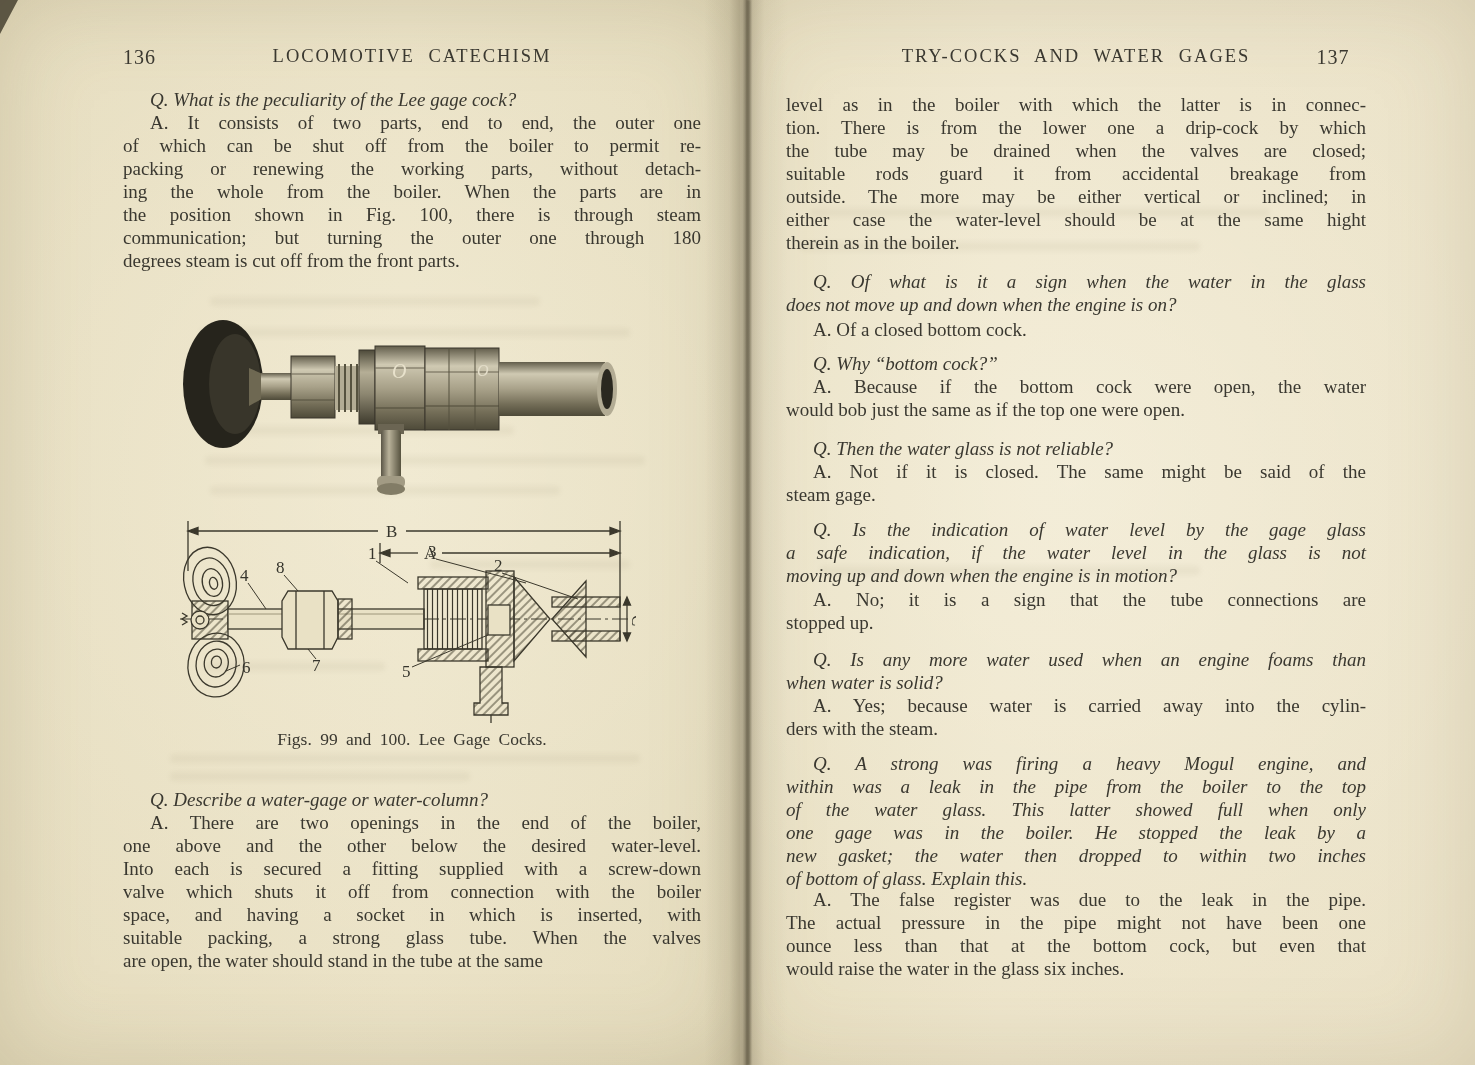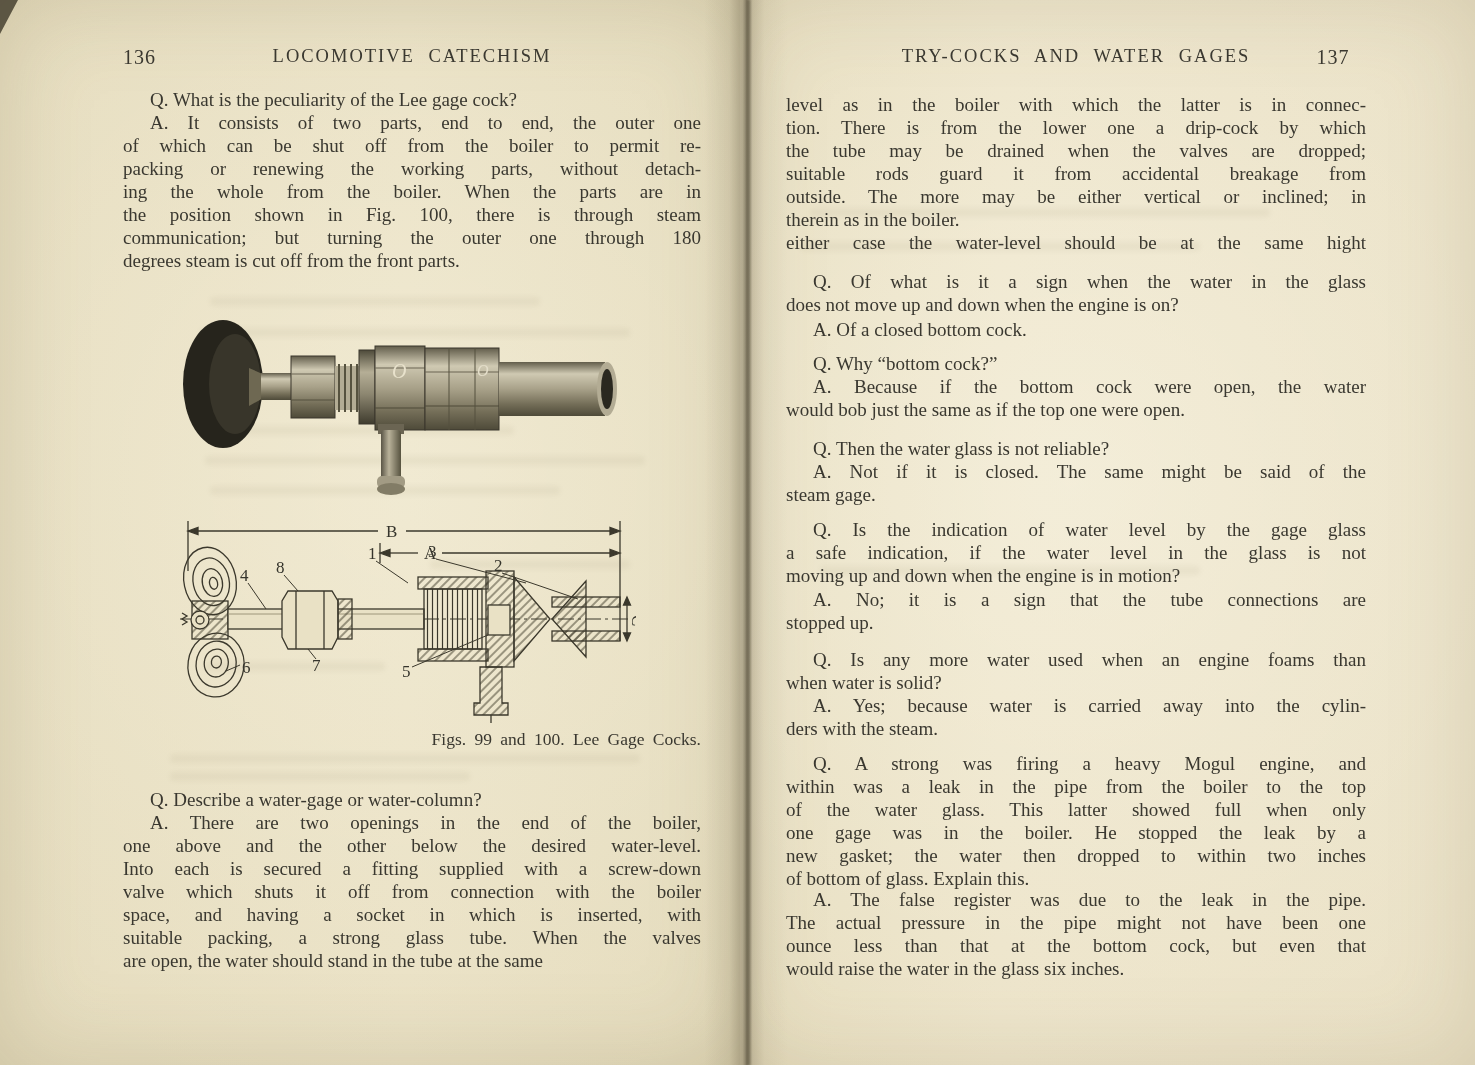--- a/index.html
+++ b/index.html
@@ -21,27 +21,27 @@
   .crease{position:absolute;left:747px;top:0;width:3px;height:1065px;background:rgba(48,40,22,0.30);
       filter:blur(1px);pointer-events:none;}
   .corner-mark{position:absolute;left:0;top:0;width:18px;height:34px;background:#474130;
       clip-path:polygon(0 0,100% 0,55% 45%,0 100%);opacity:0.85;}
 
   .pnum{position:absolute;font-size:20px;letter-spacing:1px;}
   .runhead{position:absolute;text-align:center;font-size:18.5px;letter-spacing:2px;word-spacing:7px;}
 
   .block{position:absolute;left:123px;width:578px;font-size:19px;line-height:23px;}
   .page-right .block{left:46px;width:580px;}
-  .q{}
+  .q{font-style:italic;}
   .tline{text-align:justify;text-align-last:justify;white-space:normal;}
   .tline.tlast{text-align-last:auto;}
   .block .tline:first-child{text-indent:27px;}
   .block.noindent .tline:first-child{text-indent:0;}
 
-  .caption{position:absolute;left:123px;width:578px;top:729px;text-align:right;
+  .caption{position:absolute;left:123px;width:578px;top:729px;text-align:center;
       font-size:17.5px;word-spacing:4px;}
 
   .figsvg{position:absolute;}
   .ghost{position:absolute;height:9px;border-radius:4px;background:#7d7252;opacity:0.07;
       filter:blur(2.5px);pointer-events:none;}
 </style>
 </head>
 <body>
 
 <div class="scan">
@@ -268,25 +268,25 @@
     <div class="runhead" style="left:46px;top:46px;width:580px">TRY-COCKS AND WATER GAGES</div>
     <span class="pnum" style="left:560px;top:46px;width:66px;text-align:center;position:absolute">137</span>
 
     <div class="ghost" style="left:70px;top:208px;width:460px"></div>
     <div class="ghost" style="left:60px;top:242px;width:400px"></div>
     <div class="ghost" style="left:80px;top:566px;width:380px"></div>
 
     <div class="block noindent" style="top:93px">
         <div class="tline">level as in the boiler with which the latter is in connec-</div>
         <div class="tline">tion.  There is from the lower one a drip-cock by which</div>
-        <div class="tline">the tube may be drained when the valves are dropped;</div>
+        <div class="tline">the tube may be drained when the valves are closed;</div>
         <div class="tline">suitable rods guard it from accidental breakage from</div>
         <div class="tline">outside.  The more may be either vertical or inclined; in</div>
+        <div class="tline">either case the water-level should be at the same hight</div>
         <div class="tline tlast">therein as in the boiler.</div>
-        <div class="tline">either case the water-level should be at the same hight</div>
       </div>
 
     <div class="block q" style="top:270px">
         <div class="tline">Q. Of what is it a sign when the water in the glass</div>
         <div class="tline tlast">does not move up and down when the engine is on?</div>
       </div>
     <div class="block" style="top:318px">
         <div class="tline tlast">A. Of a closed bottom cock.</div>
       </div>
 

